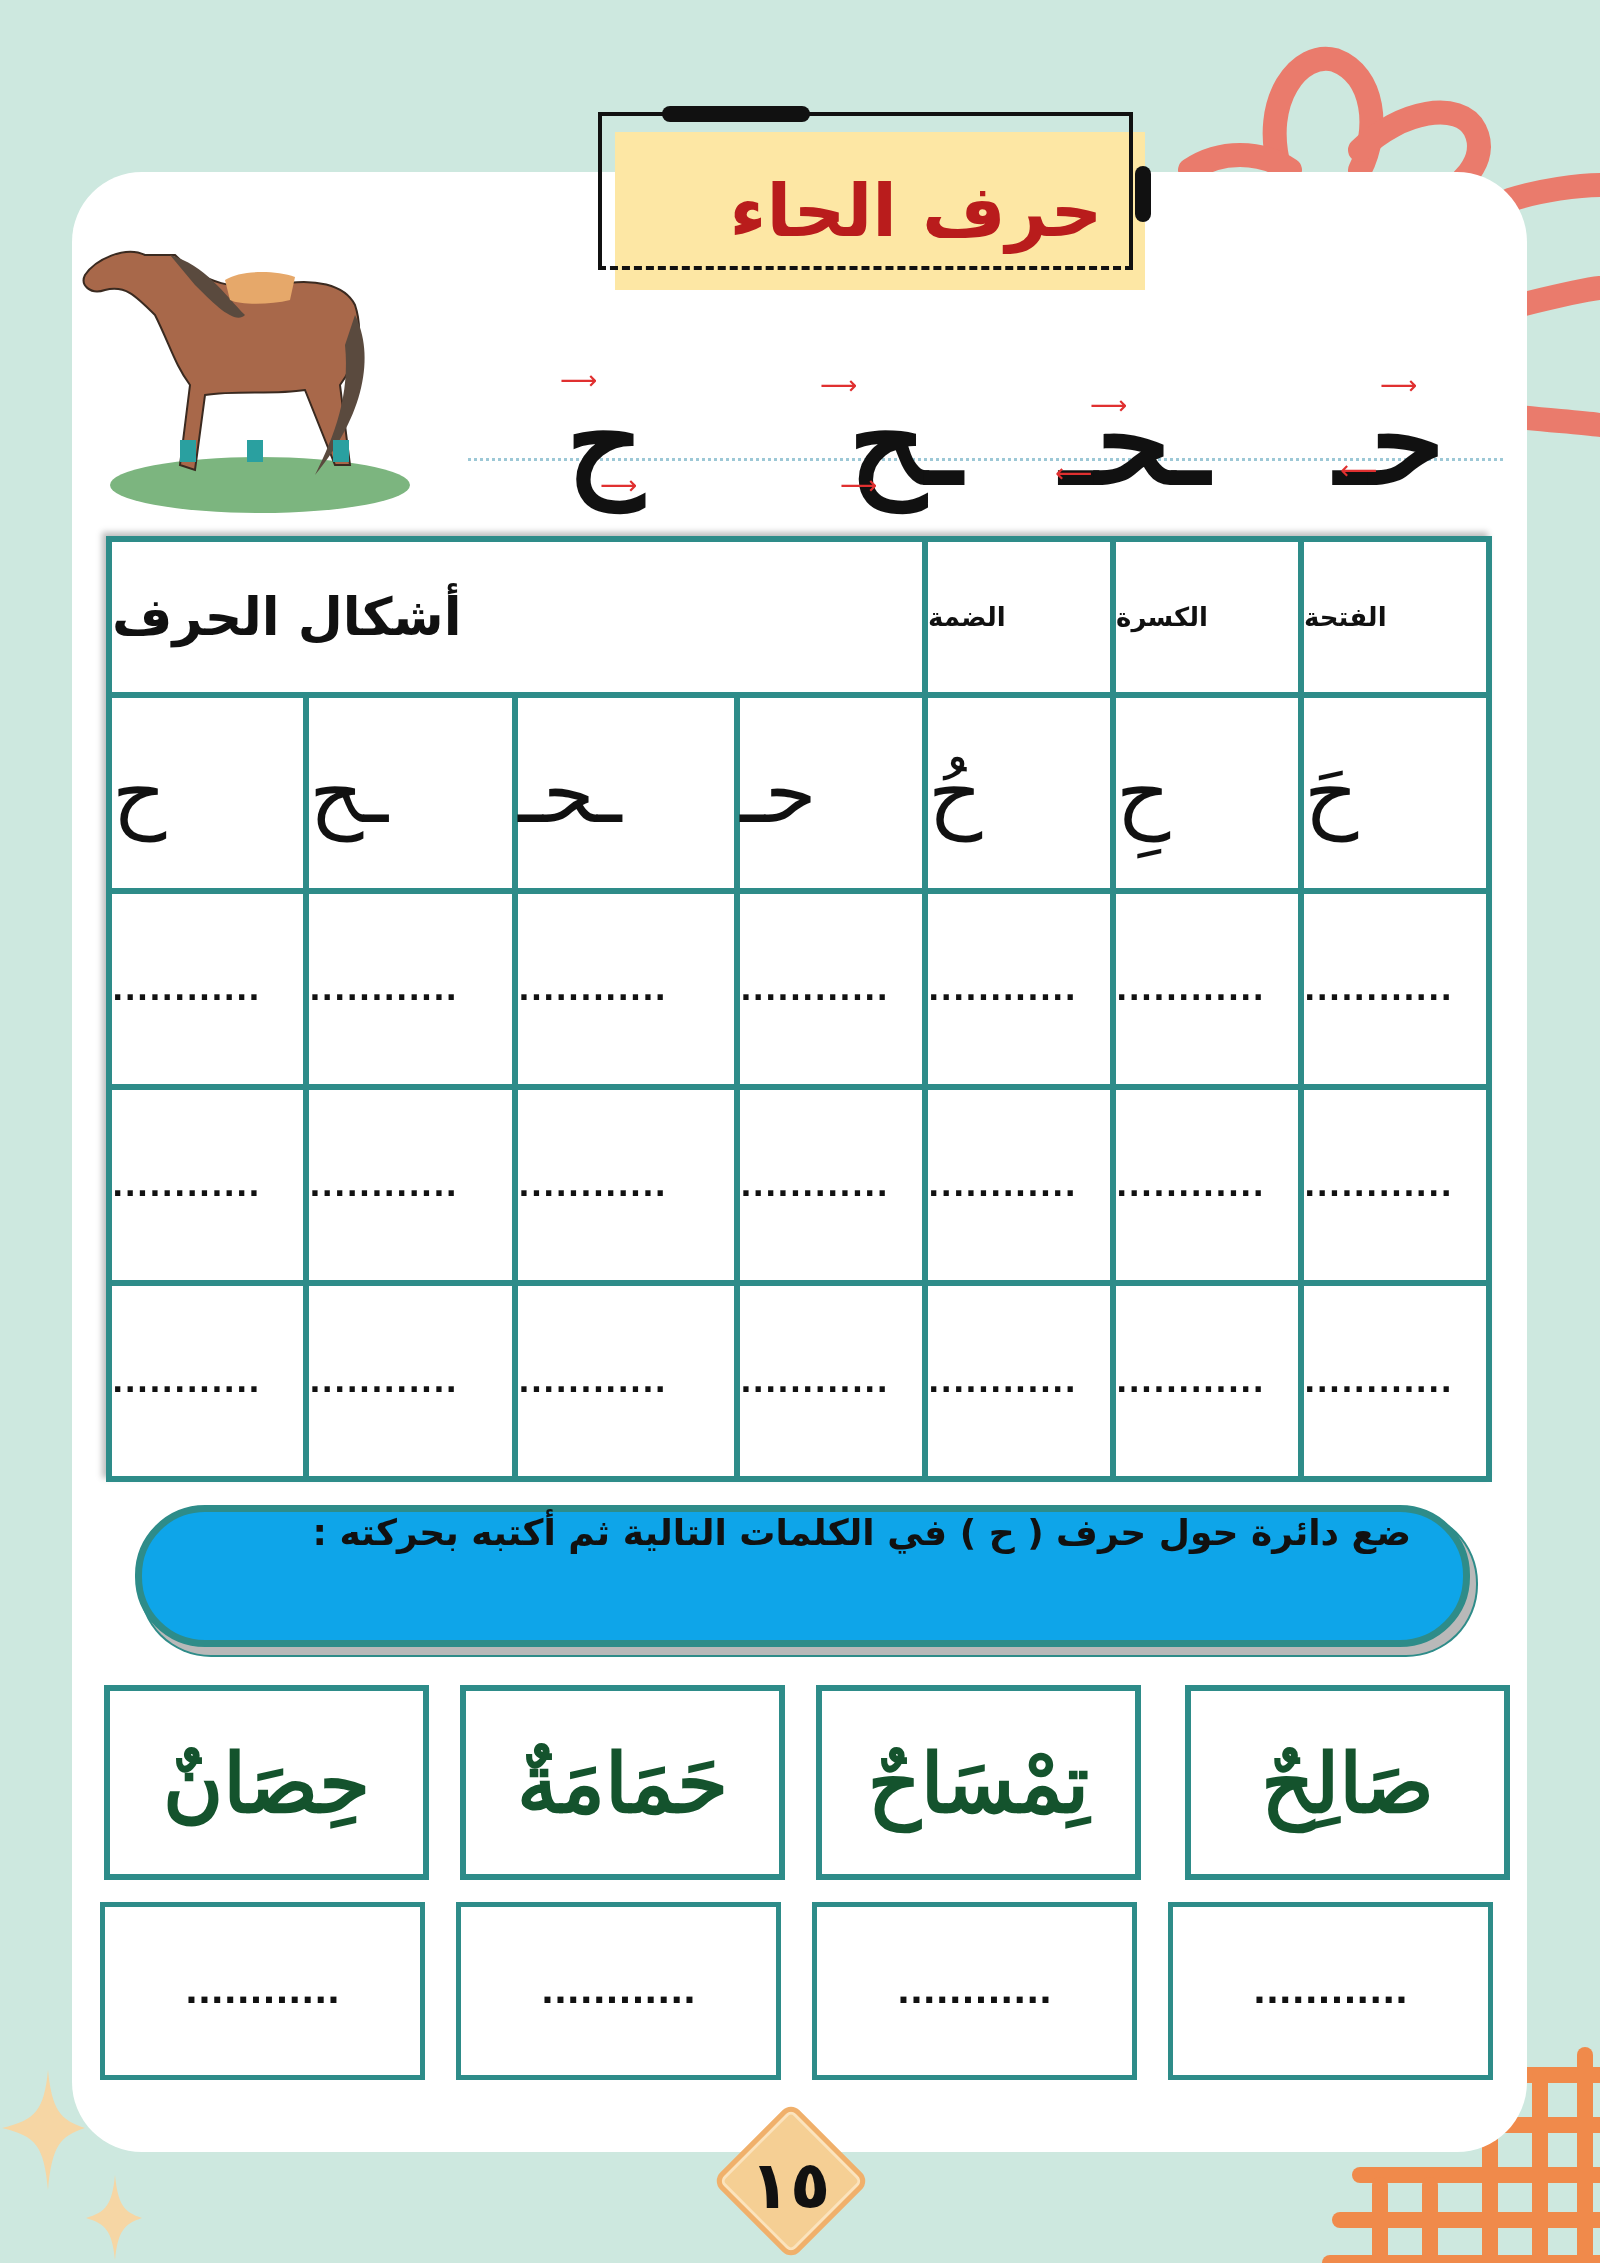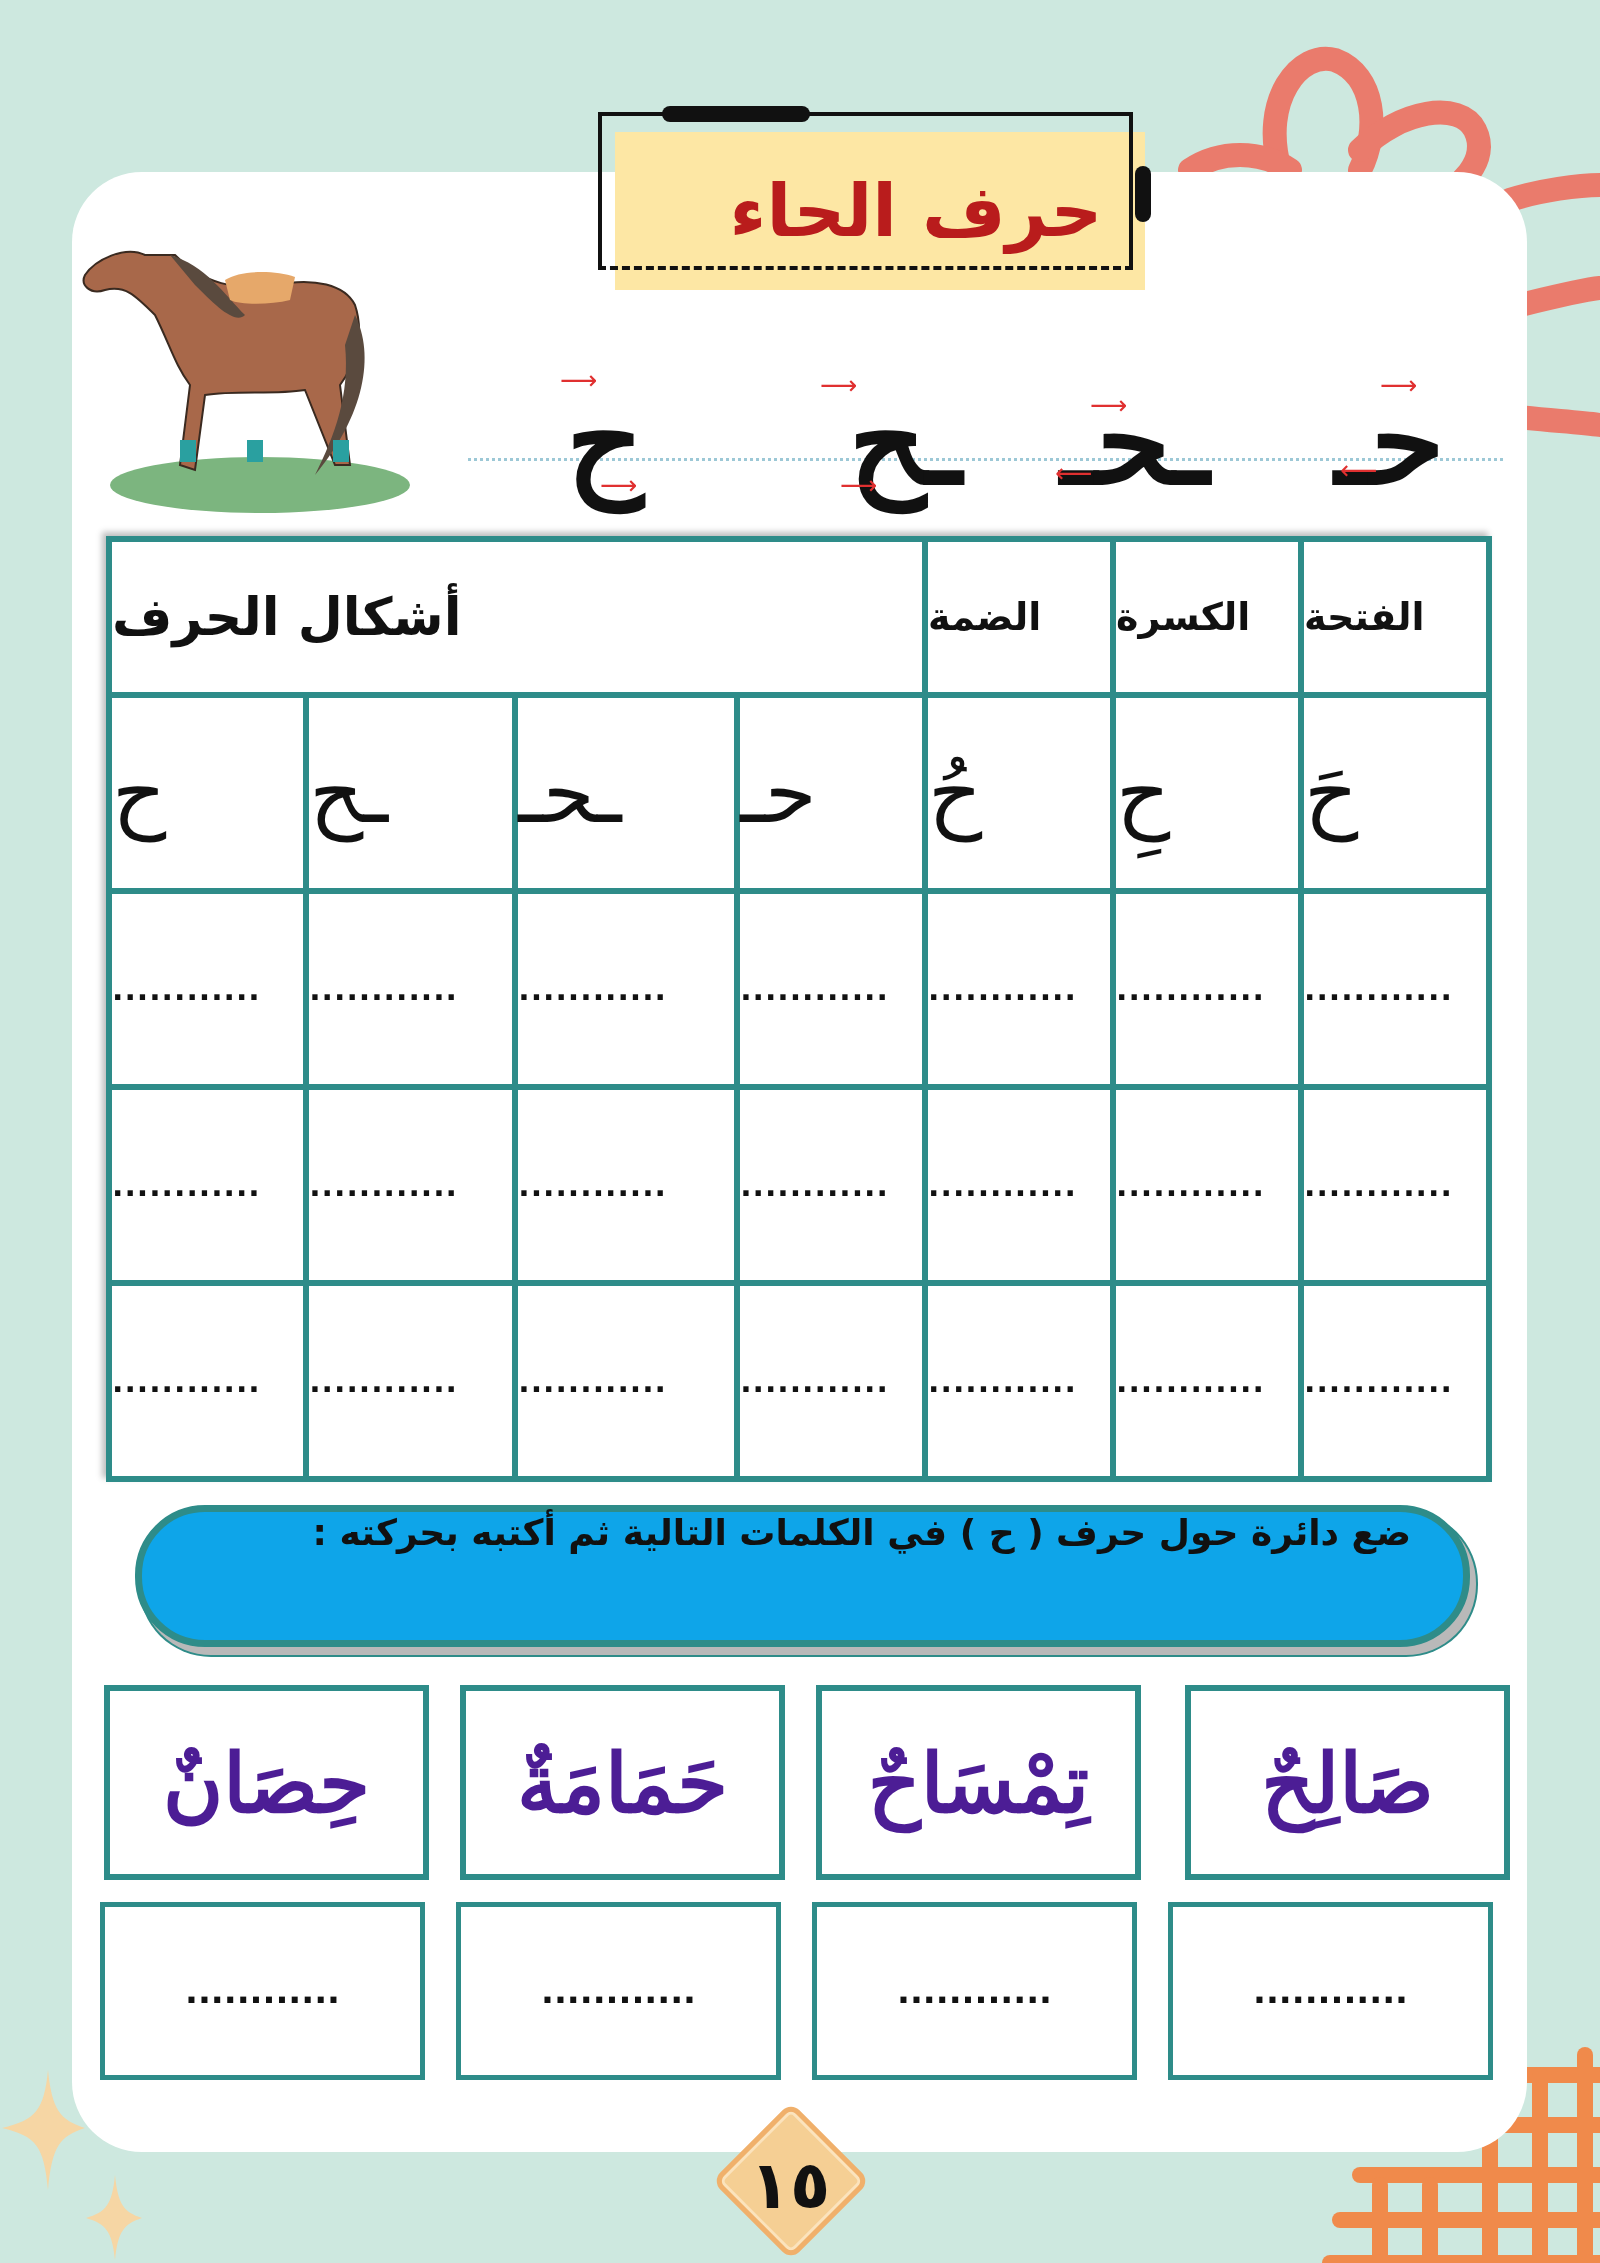--- a/index.html
+++ b/index.html
@@ -41,38 +41,38 @@
   .arrow { position:absolute; color:#e03030; font-size:26px; }
   
   .tbl {
     position:absolute; left:106px; top:536px; width:1386px; height:942px;
     border-collapse:collapse; direction:rtl;
     box-shadow:-4px -4px 6px rgba(0,0,0,0.25);
   }
   .tbl td {
     border:6px solid #2e8c89; text-align:left; vertical-align:middle; padding:0;
   }
-  .th-cell { font-family:"DejaVu Sans", sans-serif; font-weight:bold; font-size:38px; color:#111; height:150px; }
+  .th-cell { font-family:"DejaVu Sans", sans-serif; font-weight:bold; font-size:26px; color:#111; height:150px; }
   .th-big { font-size:52px; }
   .form-cell { font-family:"DejaVu Serif", serif; font-size:84px; color:#111; height:190px; }
   .dots-cell { font-size:30px; font-weight:bold; letter-spacing:1px; color:#111; height:190px; }
   
   .instr {
     position:absolute; left:135px; top:1505px; width:1335px; height:142px;
     border:7px solid #2e8c89; border-radius:70px; background:#0ea5e9;
     box-shadow:6px 8px 0 #b9b9b9, 6px 8px 0 2px #2e8c89;
     display:flex; align-items:flex-start; justify-content:flex-start; box-sizing:border-box;
     padding-right:52px; direction:rtl;
     font-family:"DejaVu Sans", sans-serif; font-weight:bold; font-size:36px; color:#111;
   }
   
   .word-box {
     position:absolute; width:325px; height:195px; border:6px solid #2e8c89; background:#fff;
     box-sizing:border-box; display:flex; align-items:center; justify-content:center;
-    font-family:"DejaVu Serif", serif; font-weight:bold; font-size:82px; color:#4c1d95; direction:rtl;
+    font-family:"DejaVu Serif", serif; font-weight:bold; font-size:82px; color:#14532d; direction:rtl;
   }
   .answer-box {
     position:absolute; width:325px; height:178px; border:5px solid #2e8c89; background:#fff;
     box-sizing:border-box; display:flex; align-items:center; justify-content:center;
     font-size:34px; font-weight:bold; color:#111;
   }
   
   .page-badge {
     position:absolute; left:735px; top:2125px; width:112px; height:112px;
     transform:rotate(45deg); background:#f5cf94; border:5px solid #f0b06b;

